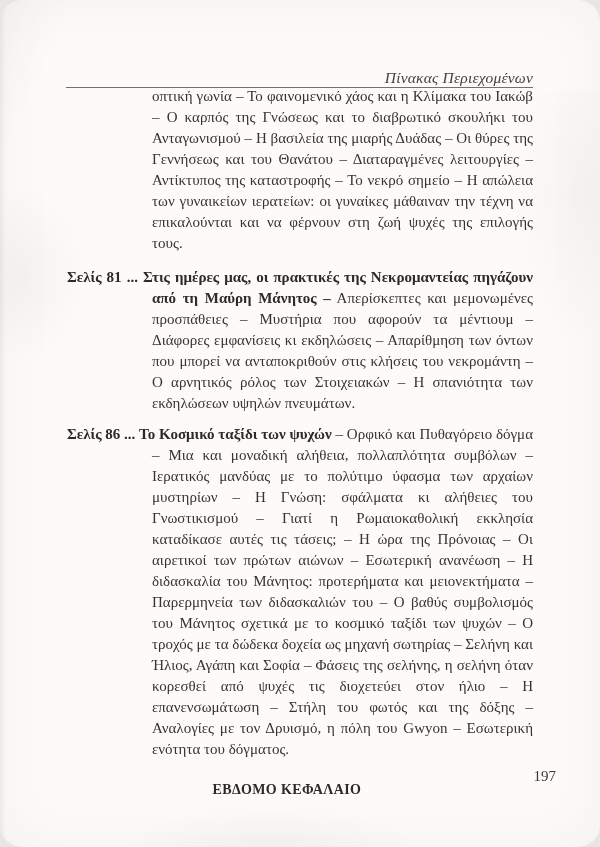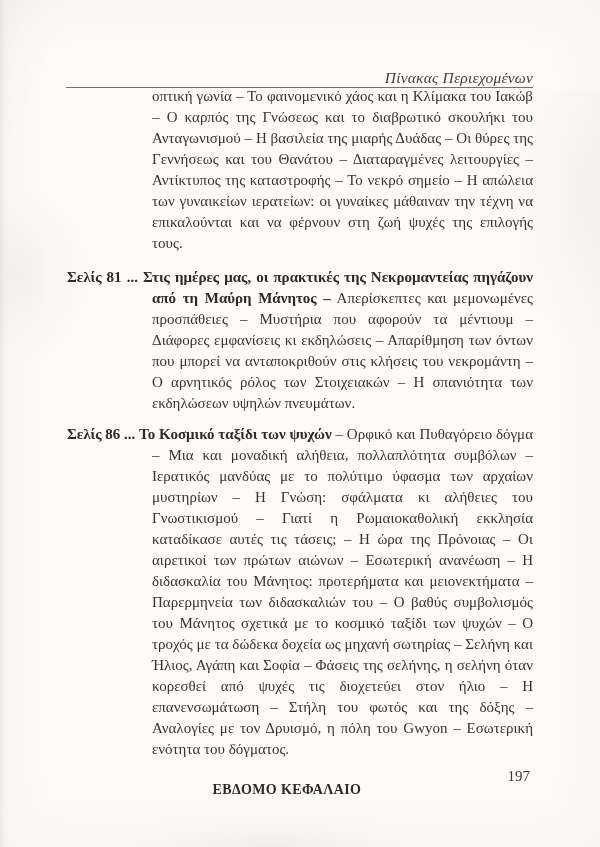--- a/index.html
+++ b/index.html
@@ -14,20 +14,21 @@
     height: 847px;
     margin: 0 auto;
     background:
       linear-gradient(115deg, rgba(0,0,0,0.025) 0%, rgba(0,0,0,0) 8%),
       linear-gradient(to right, rgba(0,0,0,0.05) 0px, rgba(0,0,0,0) 6px),
       #fcfbf9;
     overflow: hidden;
     font-family: "Liberation Serif", "DejaVu Serif", serif;
     color: #38332f;
     box-shadow: inset 0 0 60px rgba(90,80,65,0.05);
+    border-radius: 22px;
   }
   .smudge {
     position: absolute;
     pointer-events: none;
   }
   .smudge.s1 { left: 0; top: 185px; width: 90px; height: 180px;
     background: radial-gradient(ellipse at 25% 50%, rgba(110,100,90,0.06), rgba(0,0,0,0) 70%); }
   .smudge.s2 { right: 0; top: 90px; width: 90px; height: 260px;
     background: radial-gradient(ellipse at 80% 40%, rgba(110,100,90,0.05), rgba(0,0,0,0) 70%); }
   .smudge.s3 { left: 120px; bottom: 0; width: 300px; height: 40px;
@@ -88,21 +89,21 @@
     color: #2e2a26;
     margin: 0 26px 0 0 !important;
   }
   .chapter-kicker { margin-top: 19px !important; }
   .chapter-title  { margin-top: 17px !important; }
   .toc-entry.last { margin-top: 16px !important; }
 
   .page-number {
     position: absolute;
     top: 768px;
-    right: 70px;
+    right: 44px;
     font-size: 15px;
     color: #3c3833;
   }
 </style>
 </head>
 <body>
 
 <div class="sheet">
 
   <div class="smudge s1"></div>

